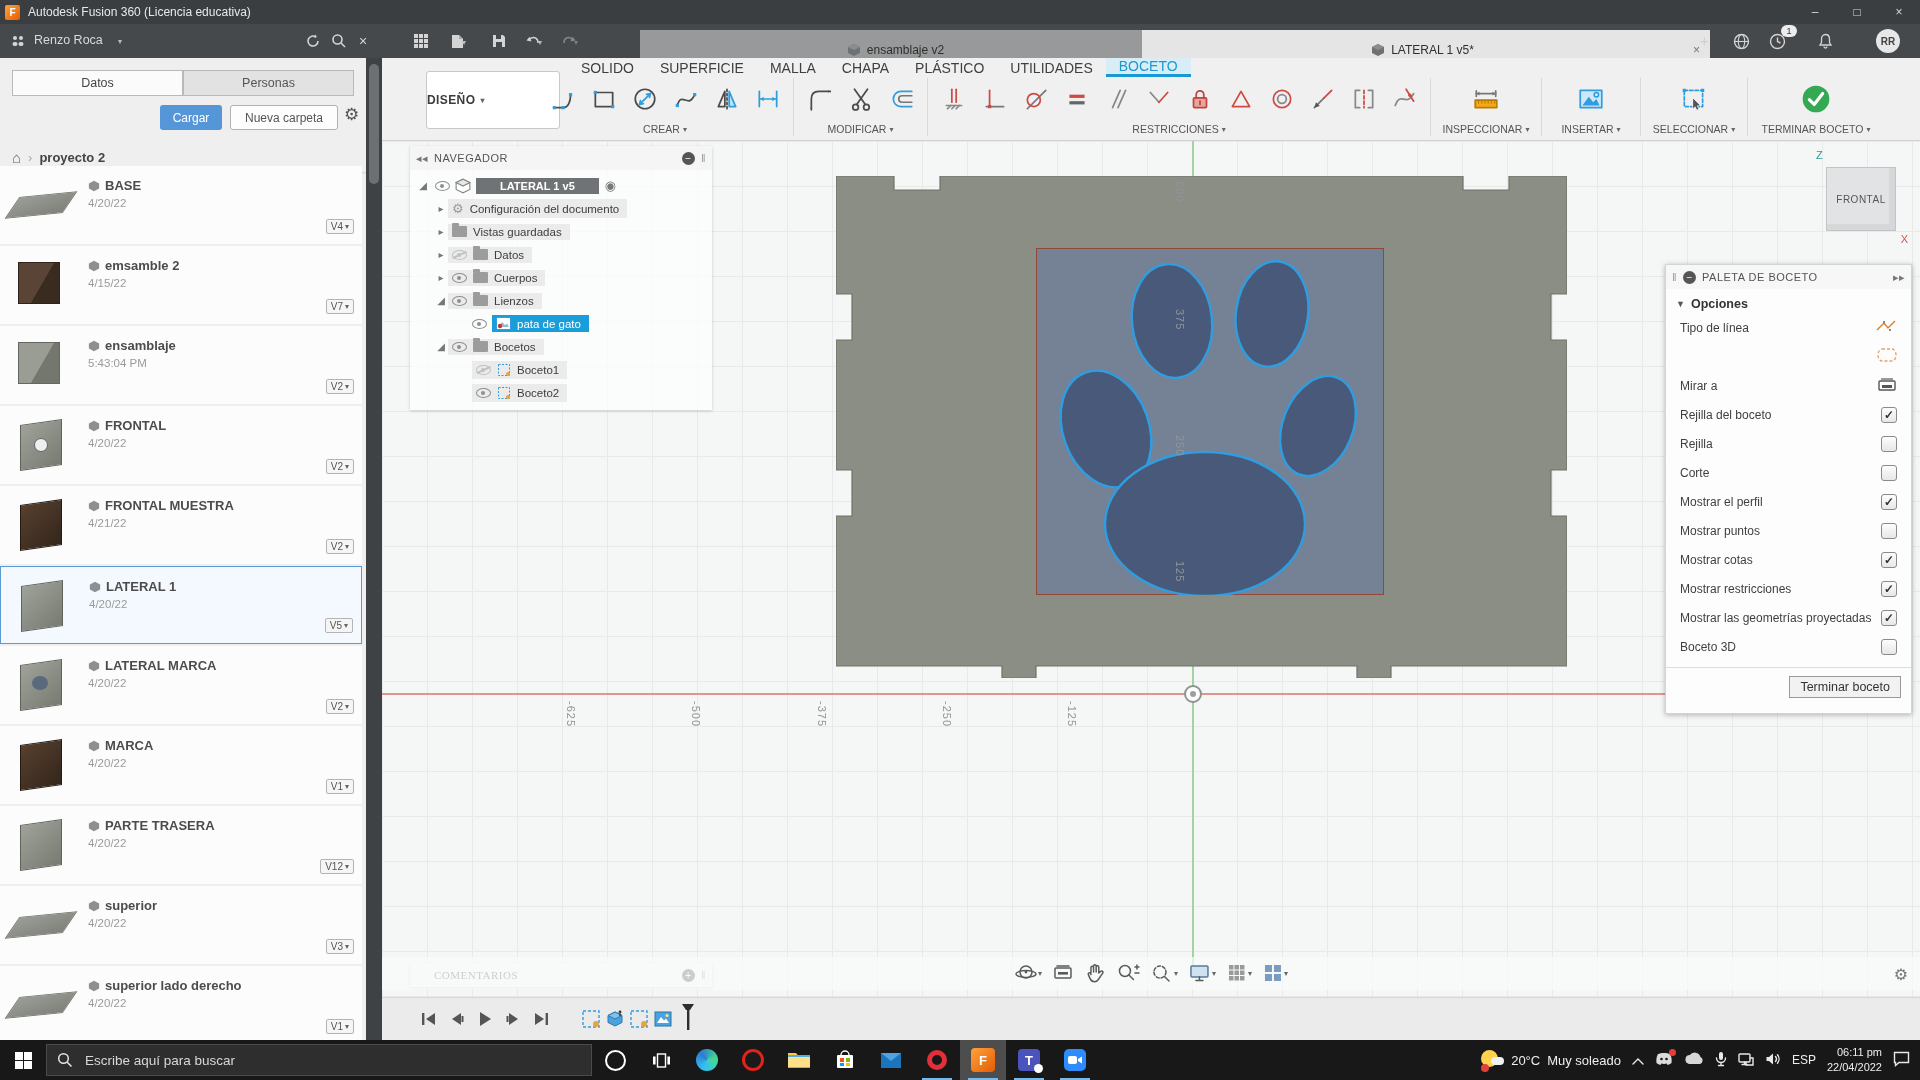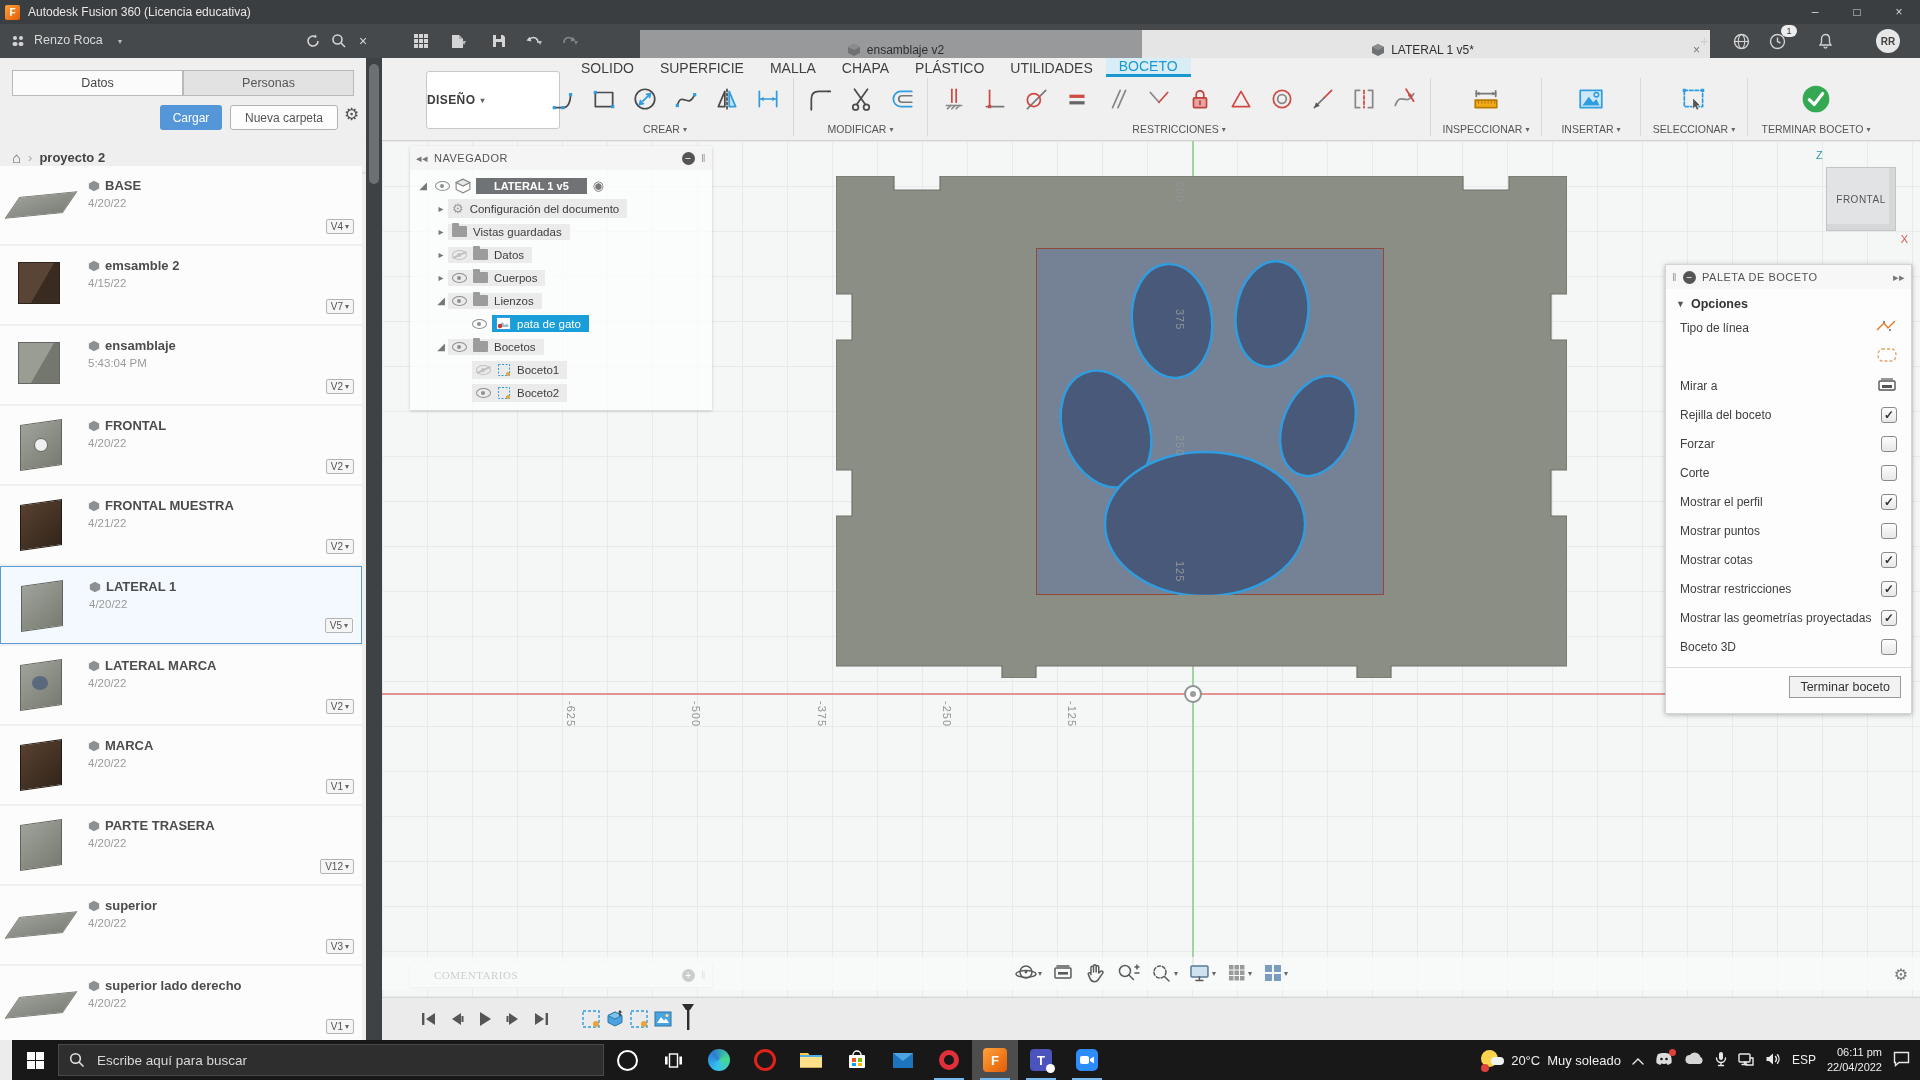--- a/index.html
+++ b/index.html
@@ -90,21 +90,21 @@
 
   
   .fpanel{position:absolute;background:rgba(252,252,252,.82);box-shadow:0 1px 3px rgba(0,0,0,.18);}
   .fphead{height:24px;display:flex;align-items:center;font-size:11px;color:#555;letter-spacing:.5px;
           background:rgba(244,244,244,.9);padding:0 6px;gap:6px;}
   .circ{width:13px;height:13px;border-radius:50%;background:#555;color:#fff;font-size:10px;line-height:13px;
         text-align:center;display:inline-block;}
   .treerow{display:flex;align-items:center;height:23px;font-size:11.5px;color:#3d3d3d;}
   .chip{display:inline-flex;align-items:center;gap:6px;background:#ebebeb;padding:2px 8px 2px 4px;}
   .chip.selblue{background:#1a9ed9;color:#fff;}
-  .rootlbl{background:#707376;color:#fff;font-weight:bold;padding:2px 18px;font-size:11px;}
+  .rootlbl{background:#707376;color:#fff;font-weight:bold;padding:2px 24px;font-size:11px;}
   .eye{width:15px;height:10px;border:1.5px solid #8f8f8f;border-radius:50%;position:relative;display:inline-block;box-sizing:border-box;}
   .eye:after{content:"";position:absolute;left:4px;top:2px;width:4px;height:4px;border-radius:50%;background:#8f8f8f;}
   .eye.off{opacity:.45;}
   .eye.off:before{content:"";position:absolute;left:-1px;top:3px;width:15px;height:1.5px;background:#8f8f8f;transform:rotate(-25deg);}
   .folder{width:15px;height:11px;background:#9c9c9c;border-radius:1px;position:relative;display:inline-block;}
   .folder:before{content:"";position:absolute;left:0;top:-3px;width:7px;height:3px;background:#9c9c9c;border-radius:1px 1px 0 0;}
   .tri{color:#777;font-size:10px;width:14px;text-align:center;}
 
   
   .palette{position:absolute;left:1283px;top:123px;width:247px;height:450px;background:#fdfdfd;
@@ -127,21 +127,21 @@
   .tlbtn{width:26px;height:26px;display:flex;align-items:center;justify-content:center;}
   .tlitem{width:22px;height:22px;display:flex;align-items:center;justify-content:center;}
 
   
   .vcube{position:absolute;left:1438px;top:18px;width:84px;height:80px;}
   .vface{position:absolute;left:6px;top:8px;width:68px;height:62px;background:#e2e3e4;border:1px solid #c3c4c5;
          box-shadow:inset -6px -6px 0 rgba(0,0,0,.05);display:flex;align-items:center;justify-content:center;
          font-size:10px;color:#555;letter-spacing:.5px;}
 
   
-  .taskbar{position:absolute;left:0;right:0;bottom:0;height:40px;background:#181818;display:flex;align-items:center;color:#eee;margin-left:12px;}
+  .taskbar{position:absolute;left:0;right:0;bottom:0;height:40px;background:#181818;display:flex;align-items:center;color:#eee;}
   .tb{width:46px;height:40px;display:flex;align-items:center;justify-content:center;position:relative;flex:0 0 auto;}
   .tb.active{background:#4d4d4d;}
   .tbind:after{content:"";position:absolute;left:8px;right:8px;bottom:0;height:2px;background:#76b9ed;}
   .sbox{height:32px;width:546px;background:#2e2e2e;border:1px solid #4a4a4a;display:flex;align-items:center;
         padding:0 10px;gap:10px;box-sizing:border-box;flex:0 0 auto;}
   .sbox input{background:transparent;border:0;outline:none;color:#e6e6e6;font-size:13.5px;font-family:"Liberation Sans",sans-serif;width:460px;}
   .sbox input::placeholder{color:#d8d8d8;}
   .tray{margin-left:auto;display:flex;align-items:center;gap:11px;padding-right:10px;font-size:13px;}
   .tico svg{stroke:#e8e8e8;fill:none;stroke-width:1.4;stroke-linecap:round;}
   .timeblk{text-align:right;font-size:11px;line-height:1.35;}
@@ -963,21 +963,21 @@
                 <rect x="5" y="9" width="10" height="3" fill="#555"></rect>
               </svg></span>
         </div>
         <div class="prow">
           <span>Rejilla del boceto</span>
           <span class="pcheck checked">
               <span class="ck">✓</span>
             </span>
         </div>
         <div class="prow">
-          <span>Forzar</span>
+          <span>Rejilla</span>
           <span class="pcheck">
               <span class="ck">✓</span>
             </span>
         </div>
         <div class="prow">
           <span>Corte</span>
           <span class="pcheck">
               <span class="ck">✓</span>
             </span>
         </div>

